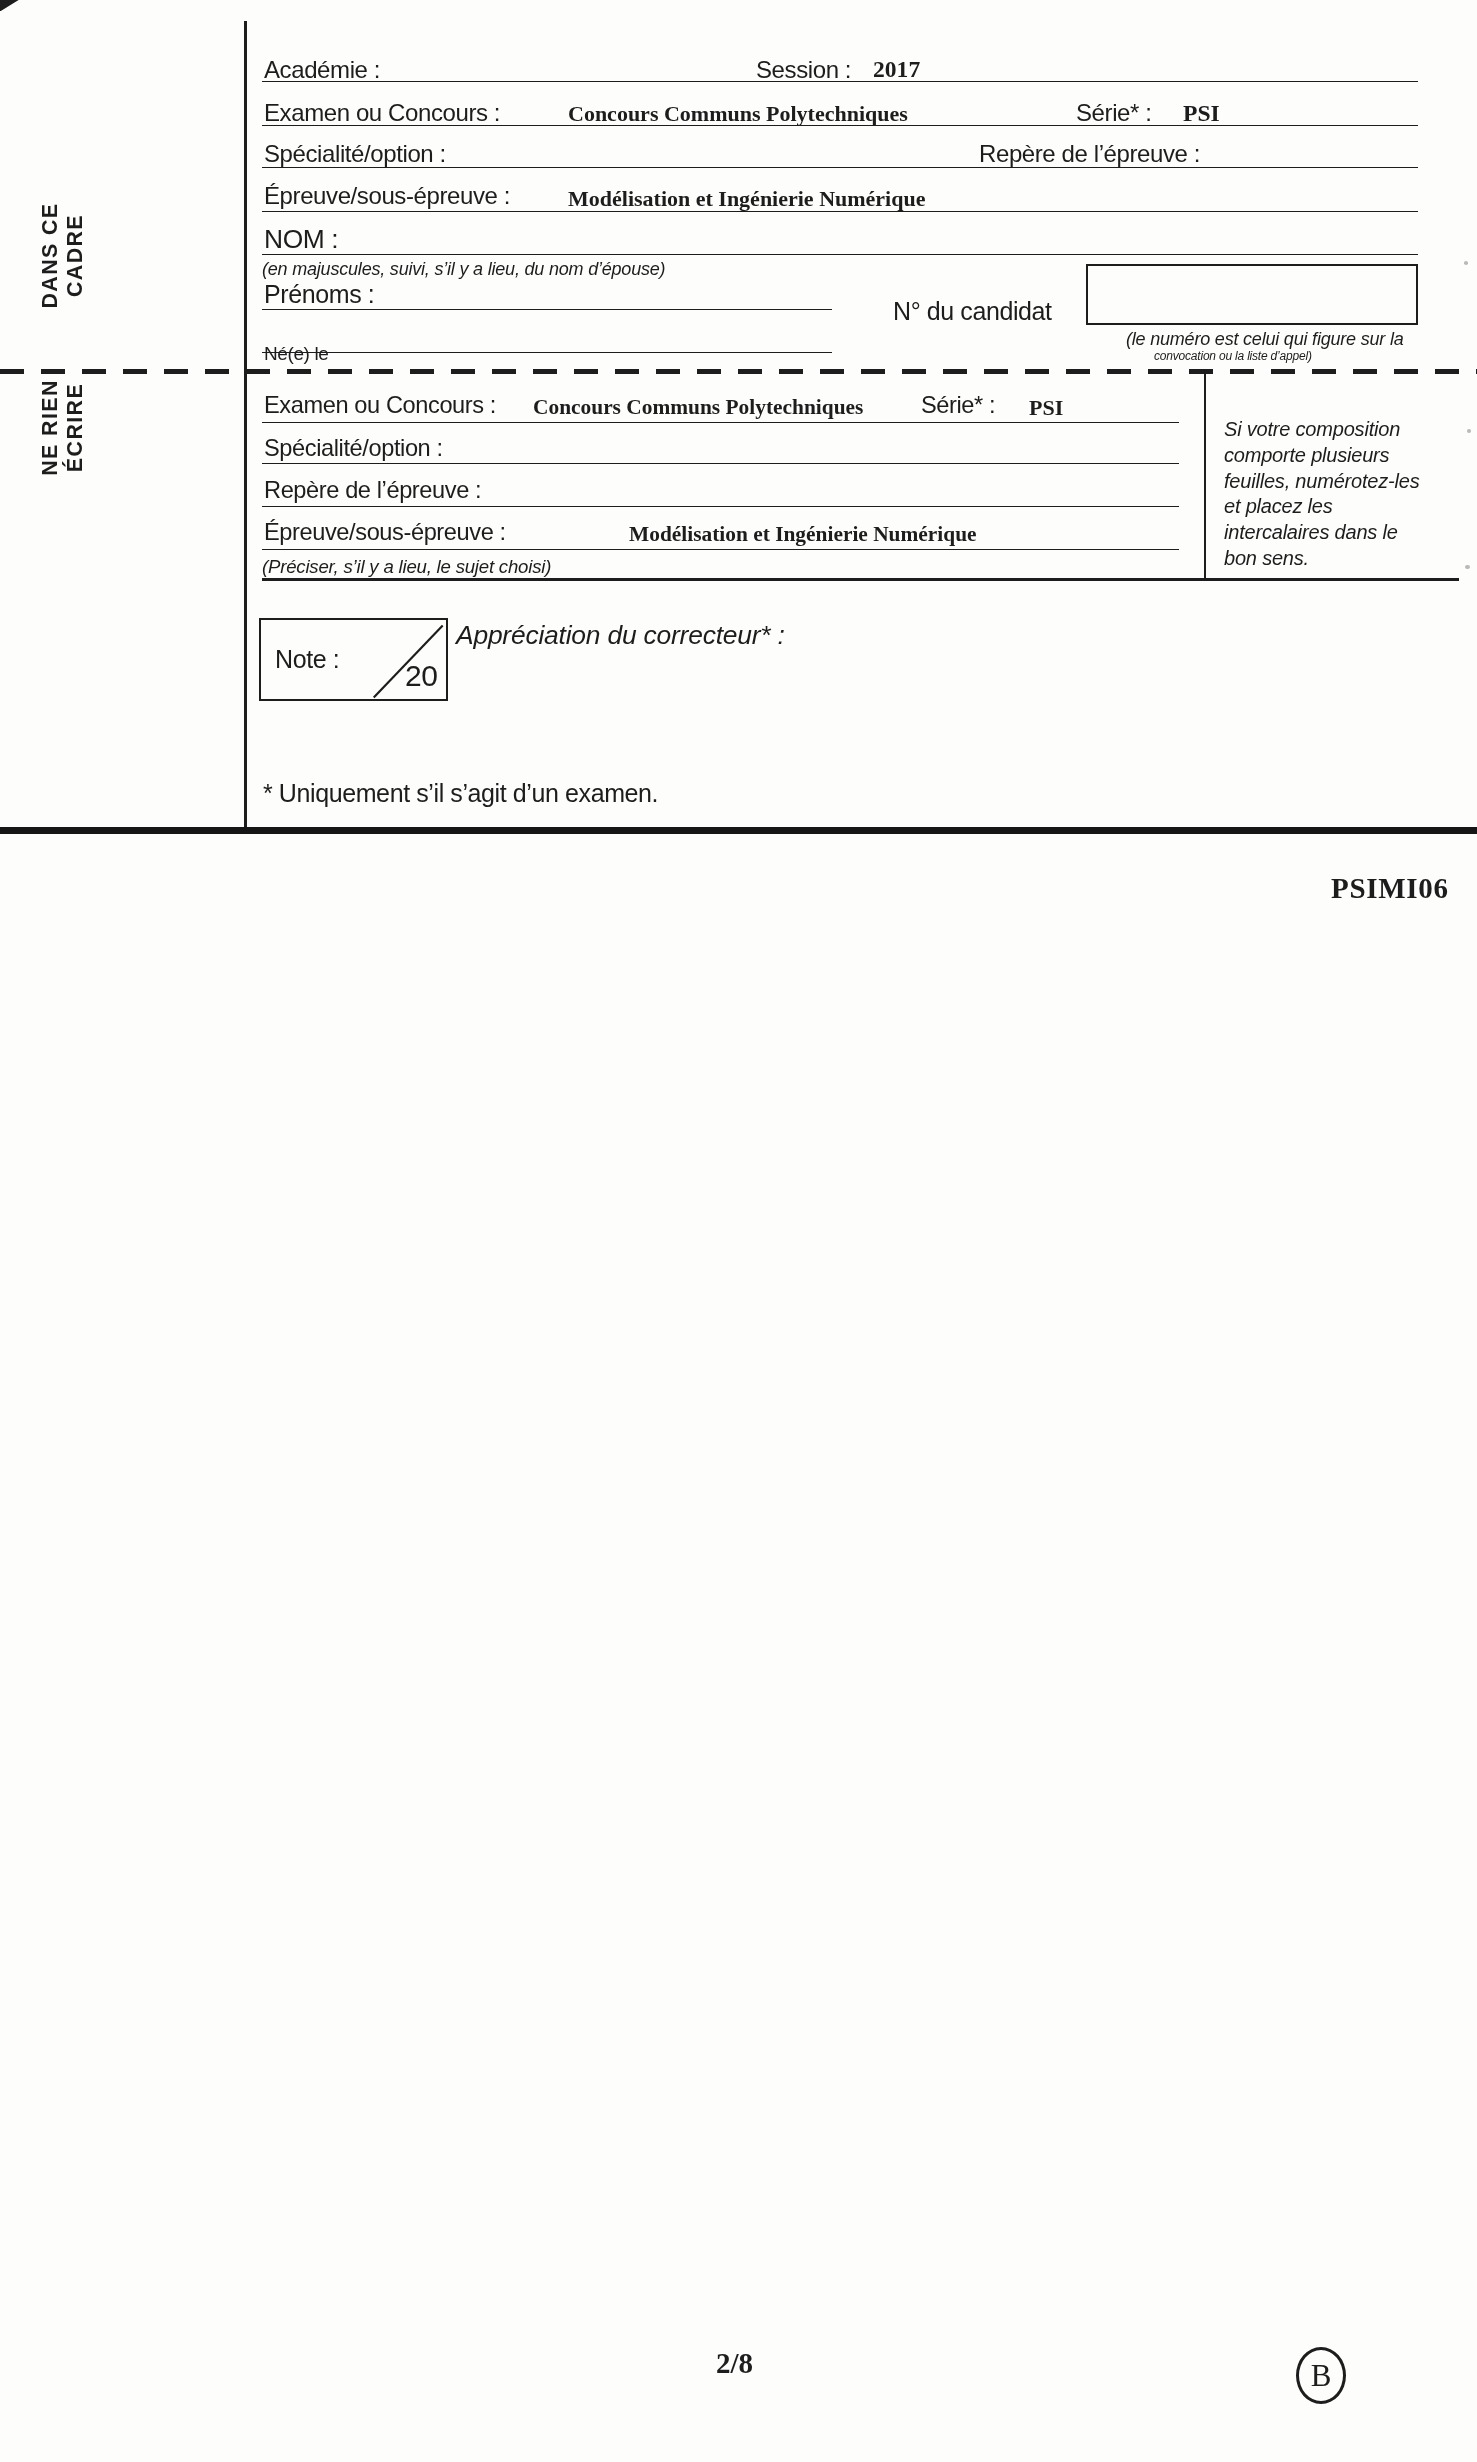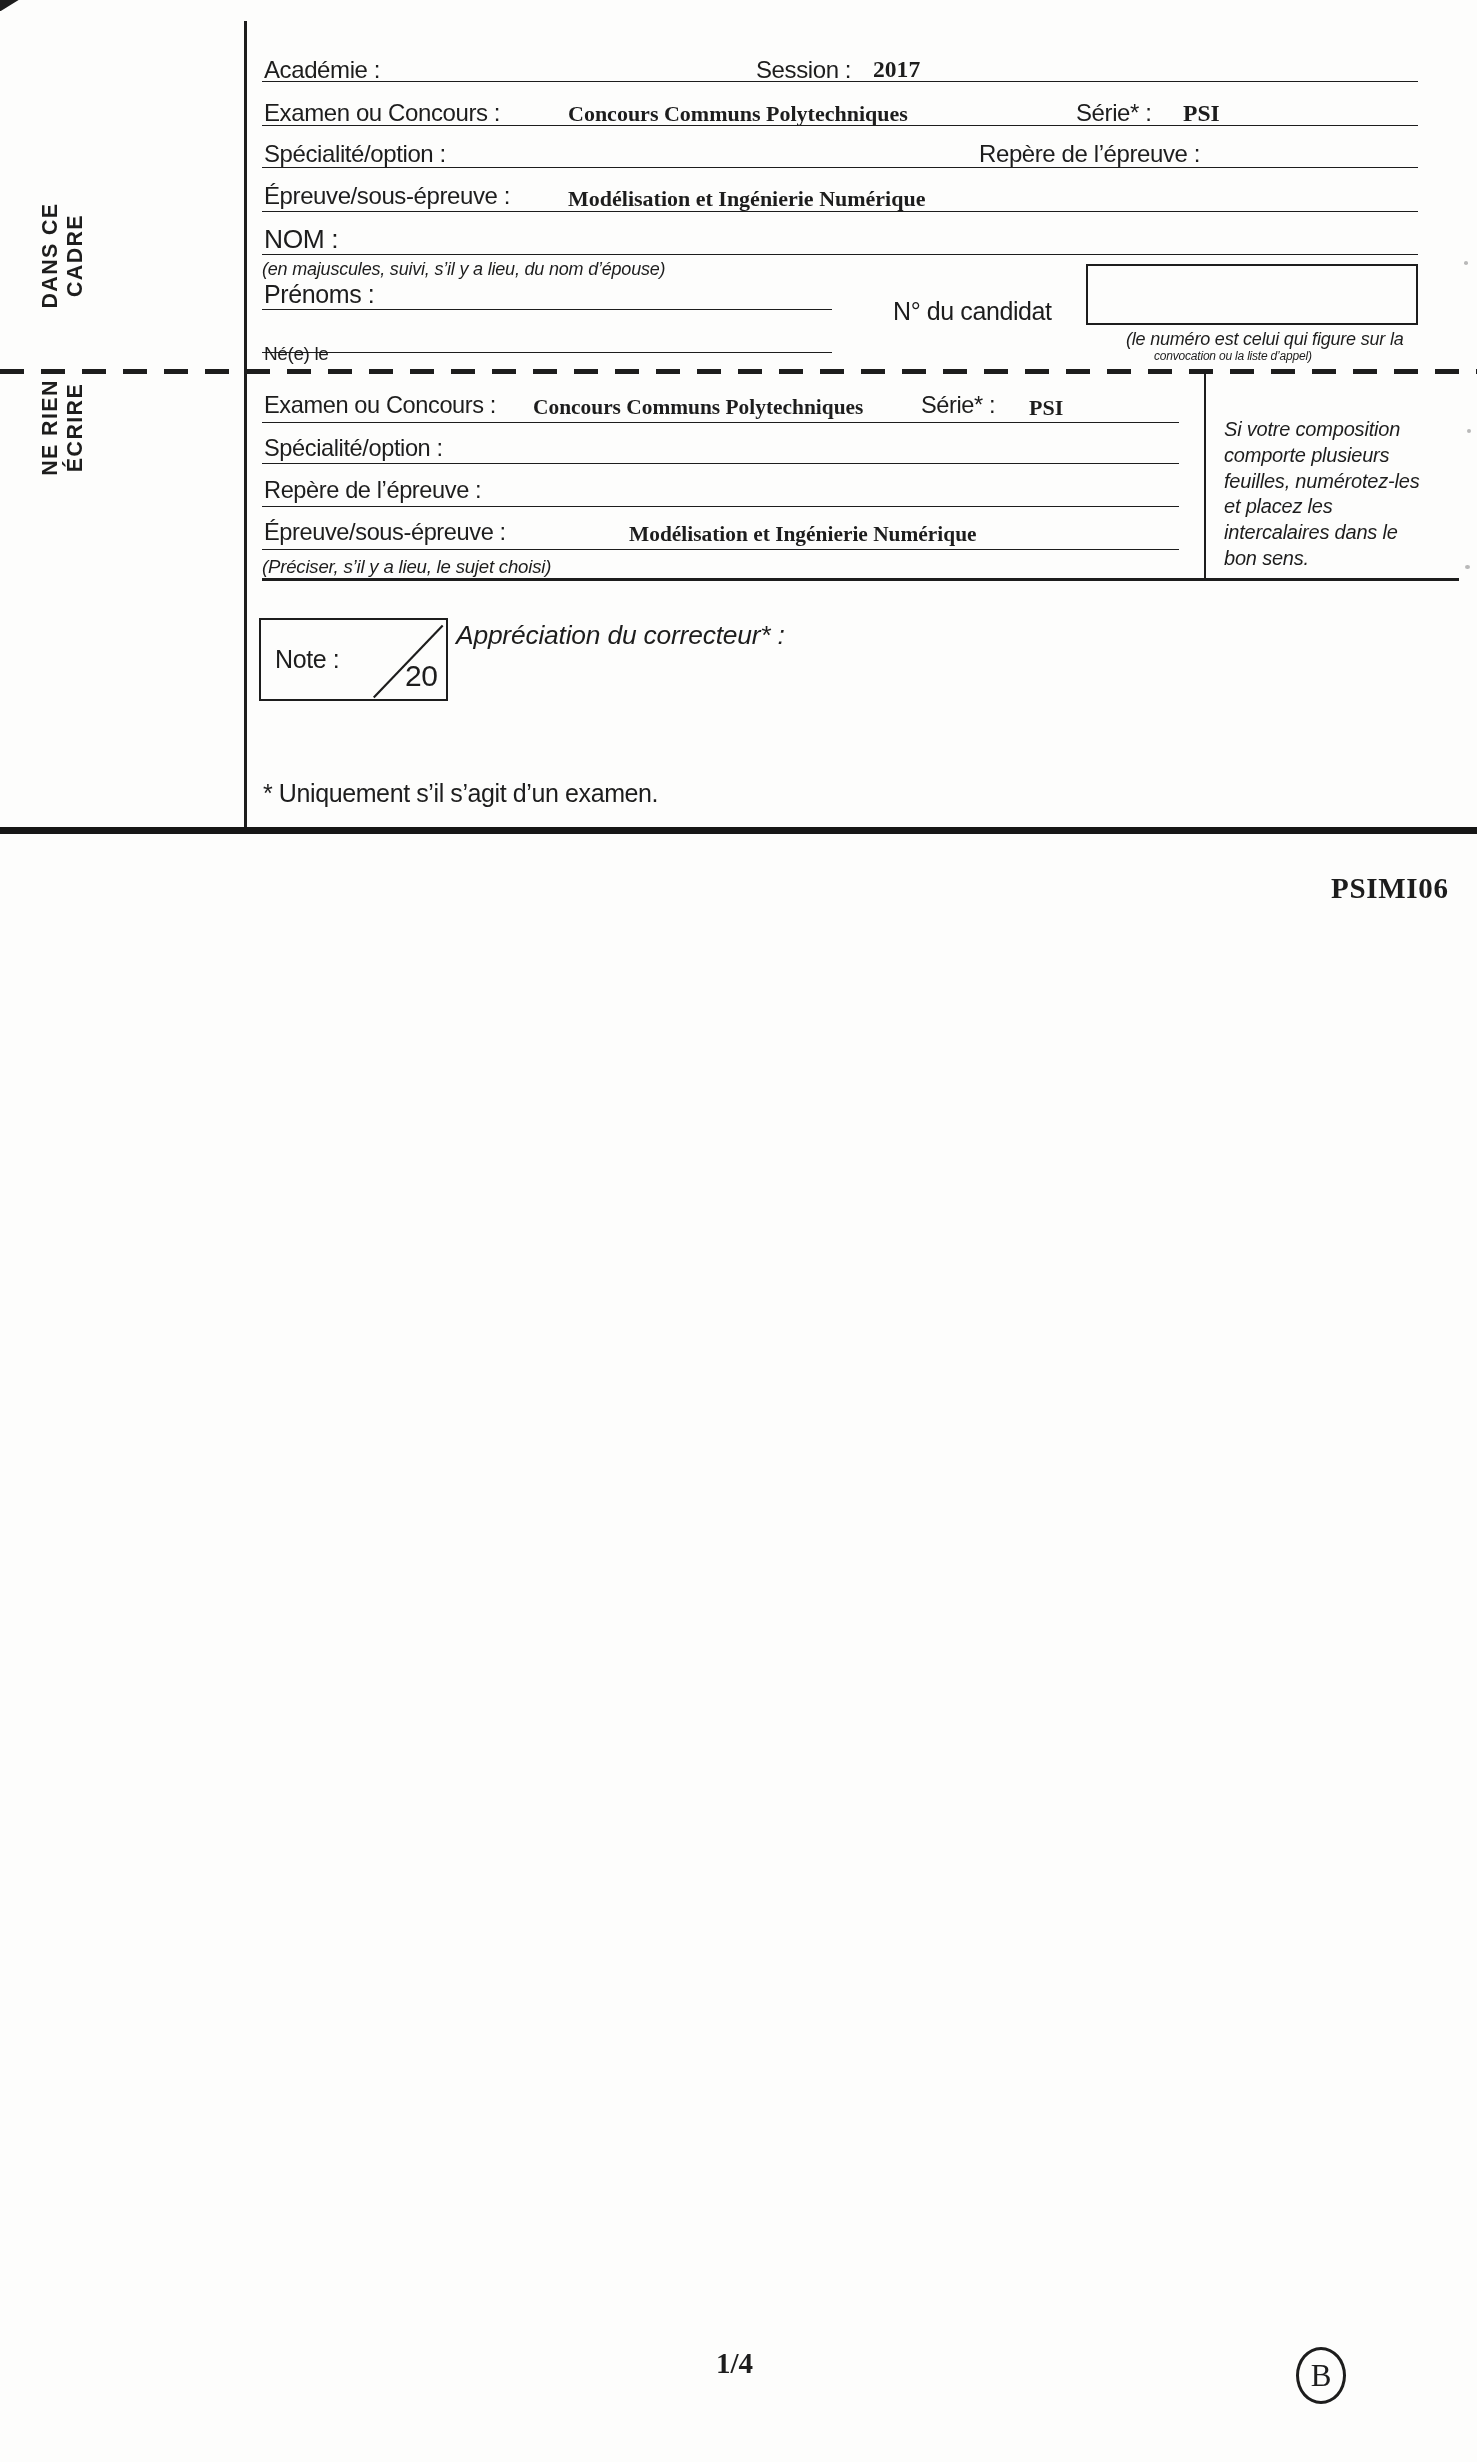--- a/index.html
+++ b/index.html
@@ -109,21 +109,21 @@
   <div class="abs lbl" style="left:405px;top:659px;font-size:30px;">20</div>
   <div class="abs it" style="left:456px;top:620px;font-size:26.4px;">Appréciation du correcteur* :</div>
 
   <div class="abs lbl" style="left:263px;top:779px;font-size:25px;">* Uniquement s’il s’agit d’un examen.</div>
 
   <div class="thick" style="left:0;top:827px;width:1477px;height:7.1px;"></div>
 
   <div class="abs val" style="left:1331px;top:872px;font-size:29px;letter-spacing:0.7px;">PSIMI06</div>
 
 
-  <div class="abs val" style="left:716px;top:2347px;font-size:29px;">1/4</div>
+  <div class="abs val" style="left:716px;top:2347px;font-size:29px;">2/8</div>
 
   <div style="position:absolute;left:1296px;top:2347px;width:44px;height:51px;border:3.6px solid #1d1d1d;border-radius:50%;display:flex;align-items:center;justify-content:center;">
     <span class="val" style="font-size:31px;font-weight:normal;">B</span>
   </div>
 
   <div class="speck" style="left:1467px;top:429px;width:4.3px;height:4.3px;"></div>
   <div class="speck" style="left:1465px;top:565px;width:5px;height:4.3px;"></div>
   <div class="speck" style="left:1464px;top:261px;width:4.3px;height:3.6px;"></div>
 
 </div>

